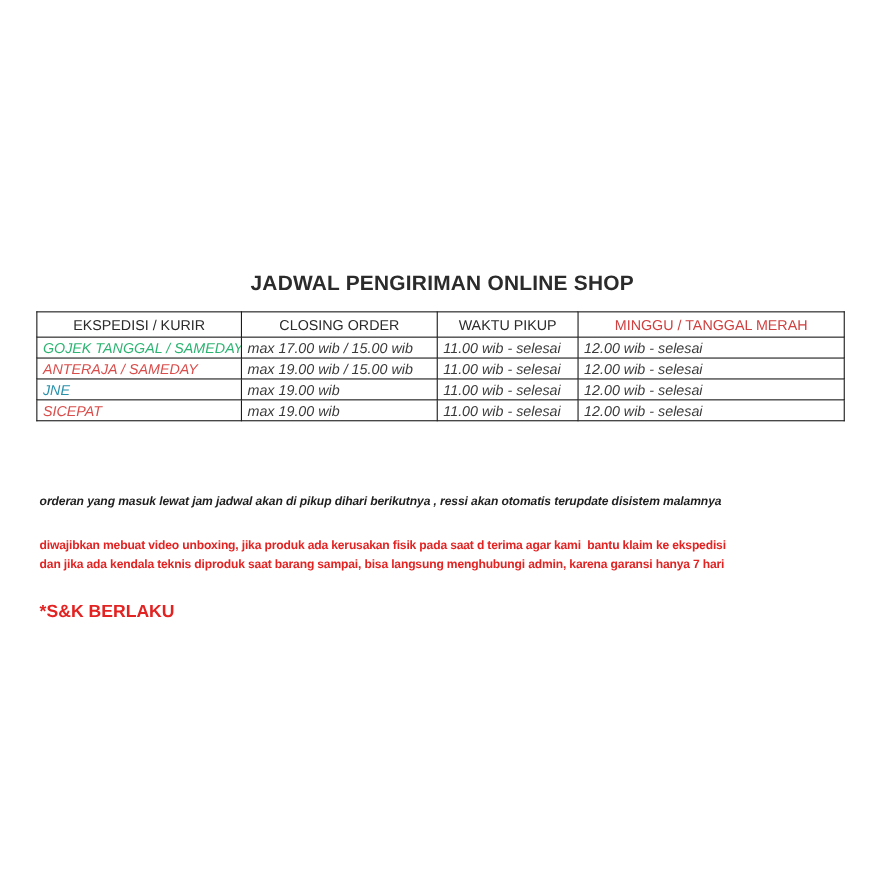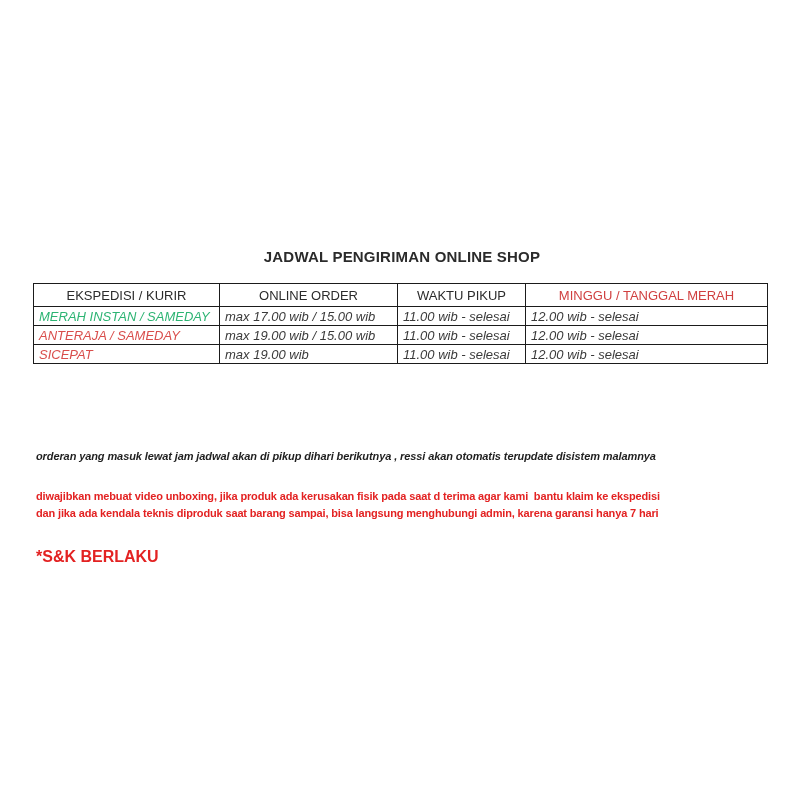--- a/index.html
+++ b/index.html
@@ -11,21 +11,21 @@
     overflow: hidden;
     font-family: "Liberation Sans", sans-serif;
     color: #2b2b2b;
   }
   .title {
     position: absolute;
     top: 248px;
     left: 0;
     width: 100%;
     text-align: center;
-    font-size: 15px;
+    font-size: 19px;
     font-weight: 700;
     letter-spacing: 0.2px;
     color: #2b2b2b;
   }
   table.schedule {
     position: absolute;
     left: 33px;
     top: 283px;
     width: 734px;
     border-collapse: collapse;
@@ -101,35 +101,41 @@
   <table class="schedule">
     <colgroup>
       <col class="c1">
         <col class="c2">
         <col class="c3">
         <col class="c4">
     </colgroup>
     <thead>
       <tr>
         <th>EKSPEDISI / KURIR</th>
-        <th>ONLINE ORDER</th>
+        <th>CLOSING ORDER</th>
         <th>WAKTU PIKUP</th>
         <th class="holiday-header">MINGGU / TANGGAL MERAH</th>
       </tr>
     </thead>
     <tbody>
       <tr>
-        <td class="c-green">MERAH INSTAN / SAMEDAY</td>
+        <td class="c-green">GOJEK TANGGAL / SAMEDAY</td>
         <td>max 17.00 wib / 15.00 wib</td>
         <td>11.00 wib - selesai</td>
         <td>12.00 wib - selesai</td>
       </tr>
       <tr>
         <td class="c-red">ANTERAJA / SAMEDAY</td>
         <td>max 19.00 wib / 15.00 wib</td>
+        <td>11.00 wib - selesai</td>
+        <td>12.00 wib - selesai</td>
+      </tr>
+      <tr>
+        <td class="c-blue">JNE</td>
+        <td>max 19.00 wib</td>
         <td>11.00 wib - selesai</td>
         <td>12.00 wib - selesai</td>
       </tr>
       <tr>
         <td class="c-red">SICEPAT</td>
         <td>max 19.00 wib</td>
         <td>11.00 wib - selesai</td>
         <td>12.00 wib - selesai</td>
       </tr>
     </tbody>

